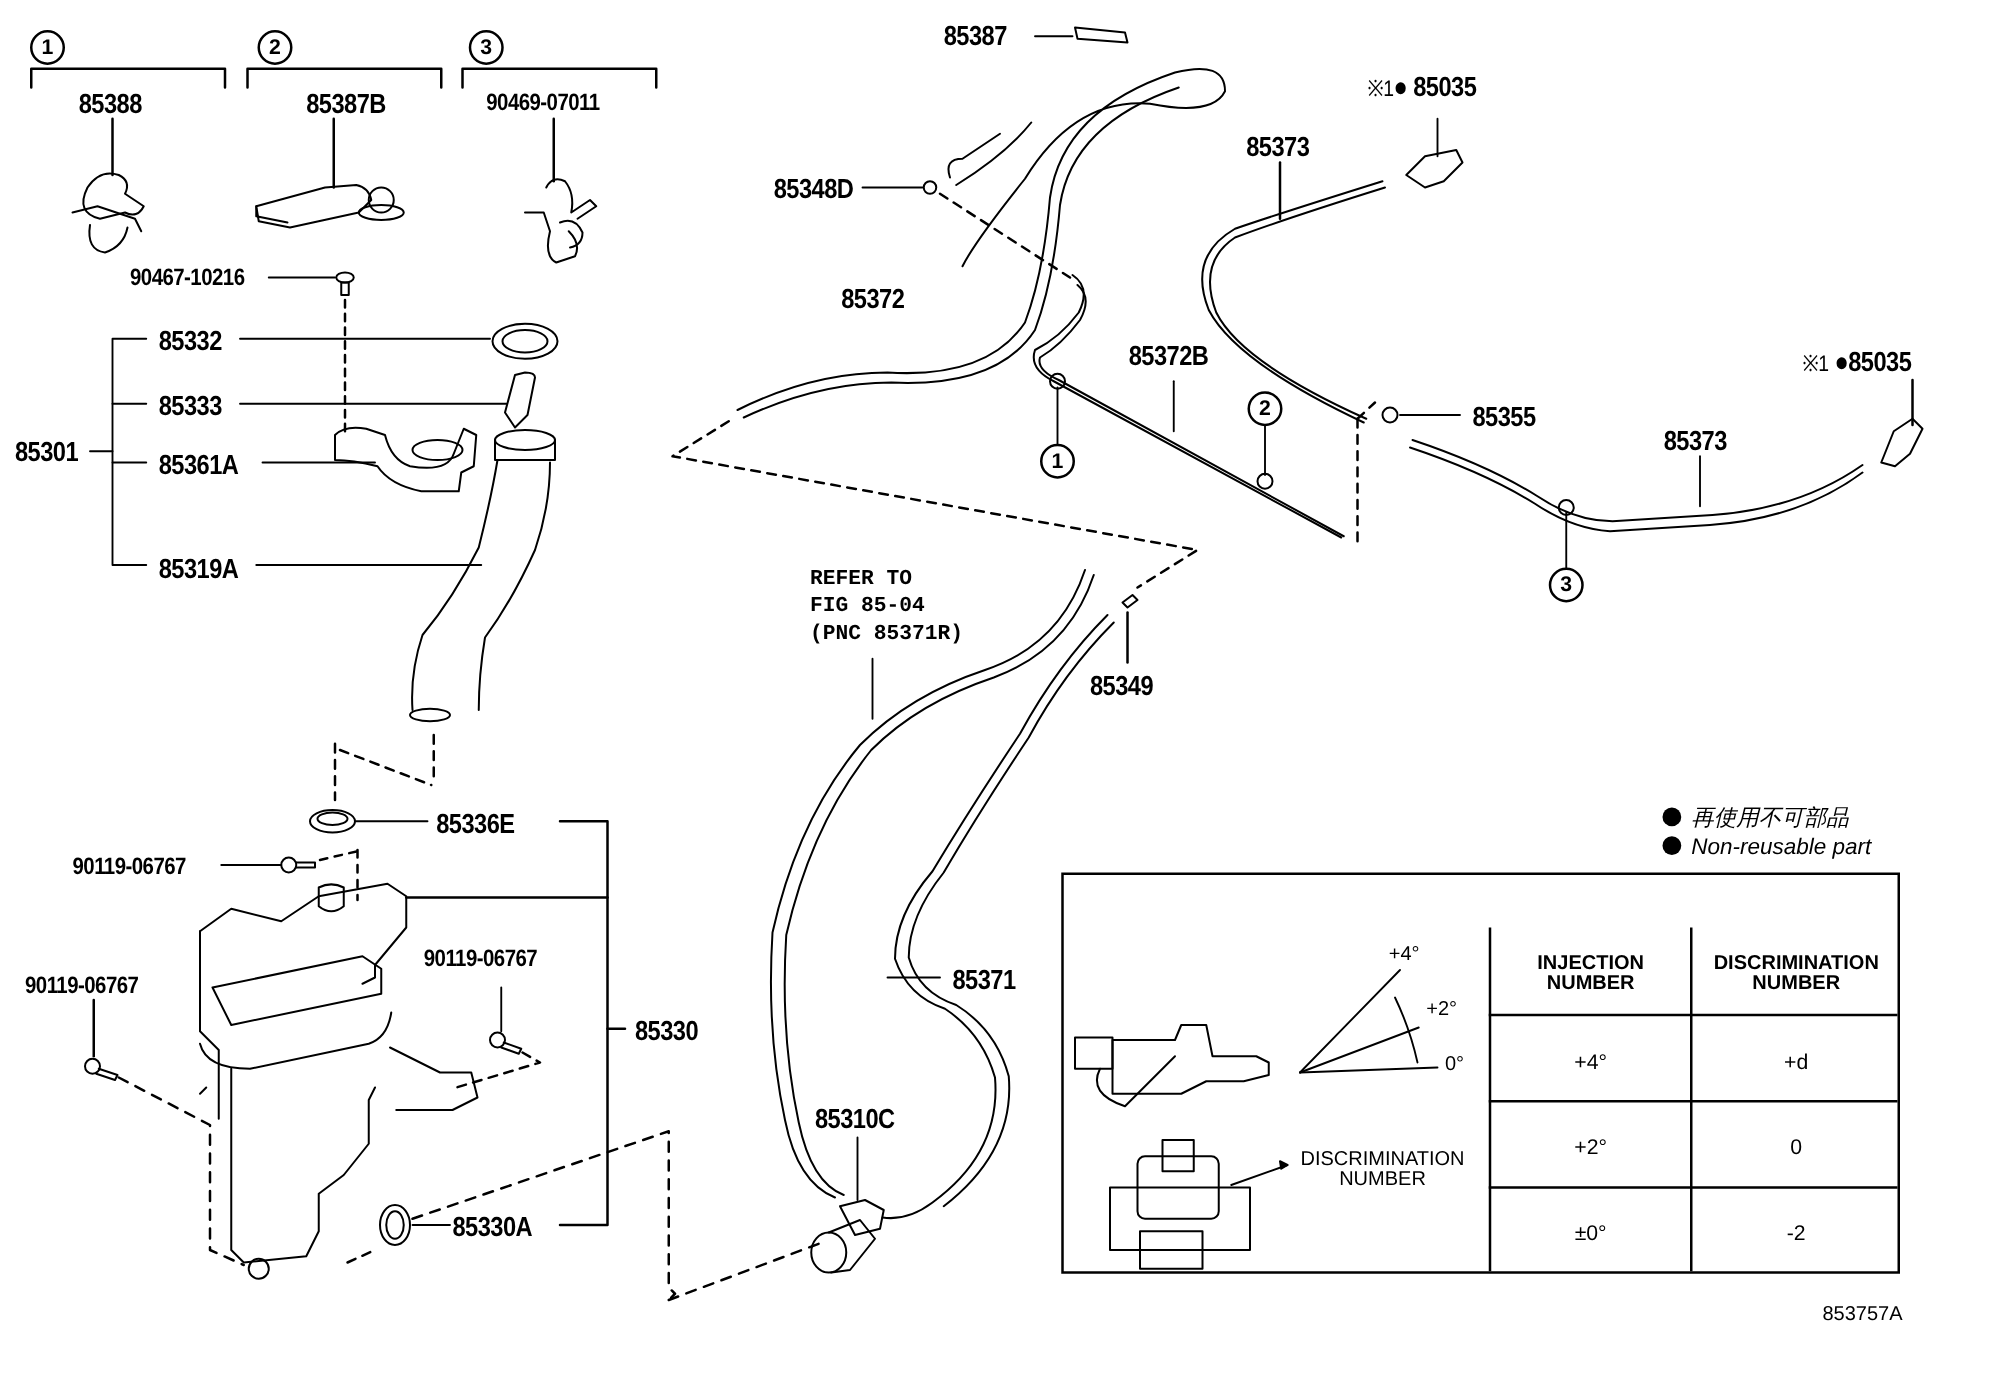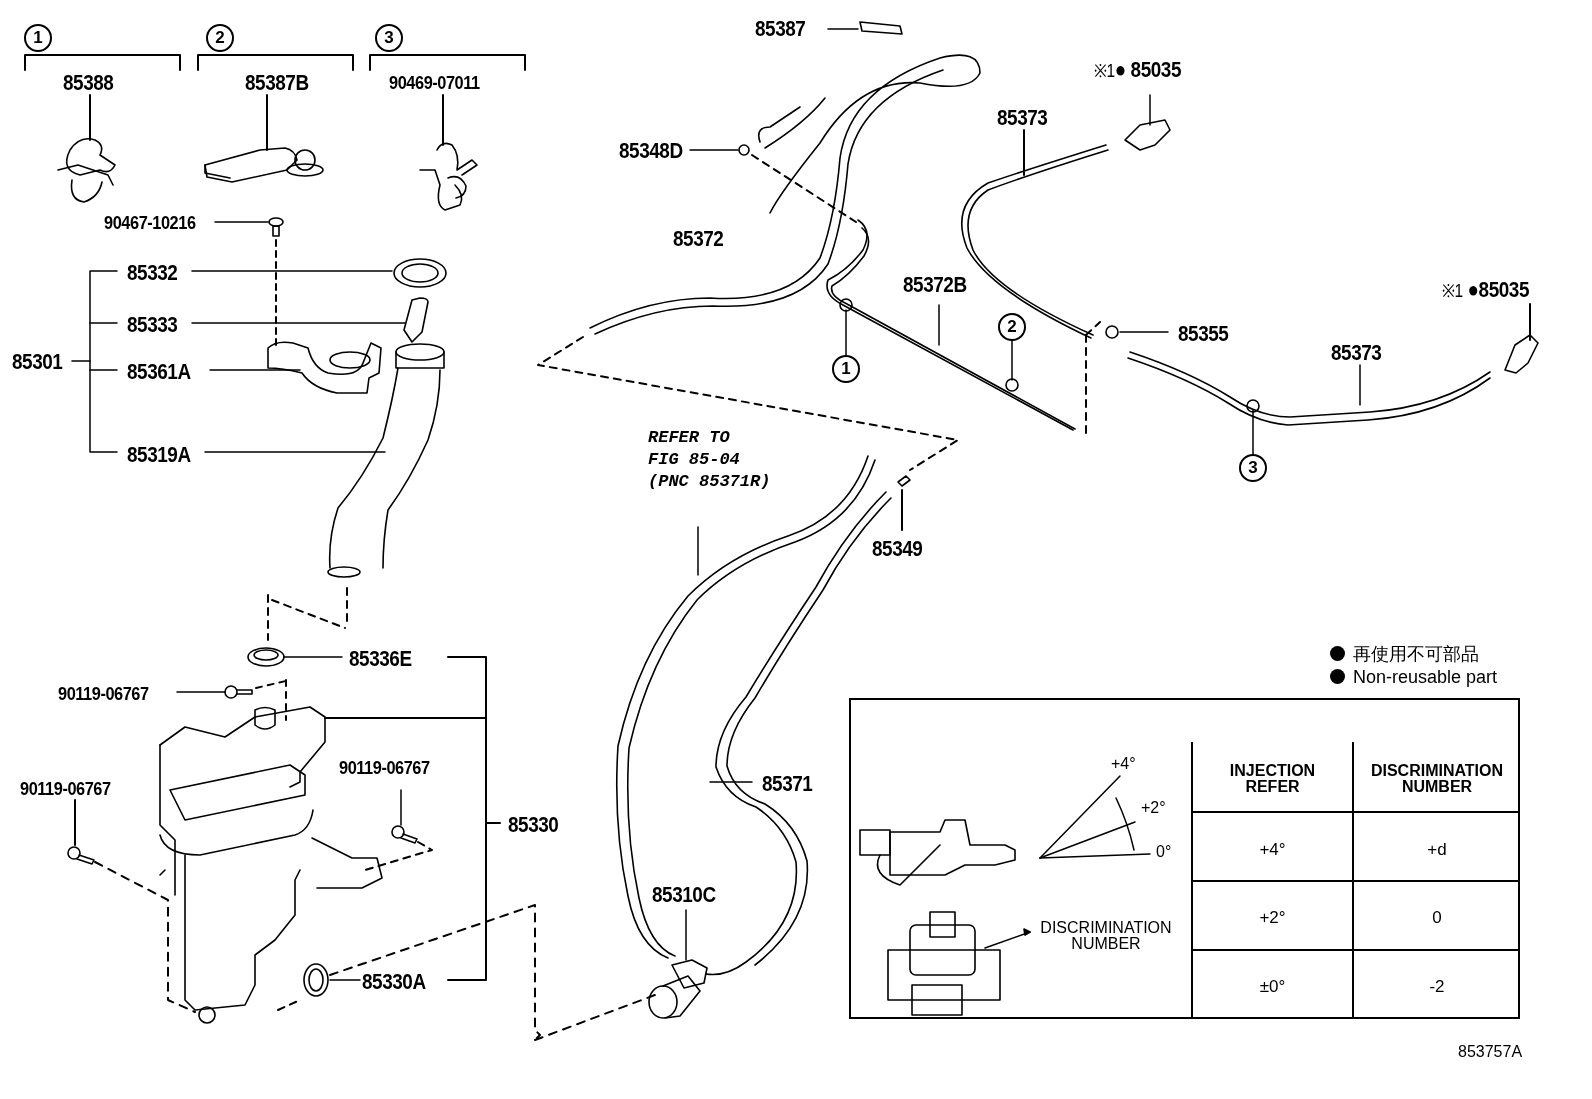--- a/index.html
+++ b/index.html
@@ -2,21 +2,21 @@
 <html><head>
 <meta charset="utf-8">
 <style>
   html, body { margin: 0; padding: 0; background: #ffffff; }
   body { width: 1592px; height: 1099px; position: relative; overflow: hidden; font-family: "Liberation Sans", sans-serif; color: #000; }
   #art { position: absolute; left: 0; top: 0; width: 1592px; height: 1099px; }
   .lbl { position: absolute; font-family: "Liberation Sans Narrow", "Liberation Sans", sans-serif; font-weight: bold; font-size: 22px; letter-spacing: -0.5px; white-space: nowrap; line-height: 1; transform: scaleX(0.86); transform-origin: left center; }
   .lbl.sm { font-size: 19px; }
   .mono { position: absolute; font-family: "Liberation Mono", "DejaVu Sans Mono", monospace; font-weight: bold; font-size: 17px; line-height: 22px; white-space: pre; }
   .circ { position: absolute; width: 28px; height: 28px; border: 2px solid #000; border-radius: 50%; box-sizing: border-box; text-align: center; line-height: 24px; font-weight: bold; font-size: 17px; background: #fff; }
-  .legend { position: absolute; left: 1330px; font-size: 18px; white-space: nowrap; }
+  .legend { position: absolute; left: 1330px; font-size: 18px; white-space: nowrap; font-style: italic; }
   .legend .dot { display: inline-block; width: 15px; height: 15px; background: #000; border-radius: 50%; margin-right: 8px; vertical-align: -1px; }
   #spec-table { position: absolute; left: 849px; top: 698px; width: 671px; height: 321px; border: 2px solid #000; box-sizing: border-box; }
   #spec-table .title { position: absolute; left: 0; right: 0; top: 0; height: 42px; border-bottom: 2px solid #000; text-align: center; line-height: 44px; font-weight: bold; font-size: 22px; }
   #spec-table .colA { position: absolute; left: 0; top: 42px; width: 340px; bottom: 0; border-right: 2px solid #000; }
   .hdr { position: absolute; font-weight: bold; font-size: 16px; text-align: center; line-height: 16px; }
   .cell { position: absolute; text-align: center; font-size: 17px; }
   .hline { position: absolute; height: 0; border-top: 2px solid #000; }
   .vline { position: absolute; width: 0; border-left: 2px solid #000; }
   .small { position: absolute; font-size: 16px; text-align: center; line-height: 16px; }
   .fig-id { position: absolute; left: 1458px; top: 1043px; font-size: 16px; }
@@ -269,21 +269,21 @@
 <div class="lbl" style="left:997px;top:107px;">85373</div>
 <div class="lbl" style="left:1178px;top:323px;">85355</div>
 <div class="lbl" style="left:1331px;top:342px;">85373</div>
 <div class="lbl" style="left:1442px;top:279px;">
   <span style="font-weight:normal;font-size:18px;">※1</span> <span>●</span><span>85035</span>
 </div>
 <div class="circ" style="left:832px;top:355px;">1</div>
 <div class="circ" style="left:998px;top:313px;">2</div>
 <div class="circ" style="left:1239px;top:454px;">3</div>
 
-<div class="mono" style="left:648px;top:427px;font-style:italic;">REFER TO
+<div class="mono" style="left:648px;top:453px;">REFER TO
 FIG 85-04
 (PNC 85371R)</div>
 <div class="lbl" style="left:872px;top:538px;">85349</div>
 <div class="lbl" style="left:762px;top:773px;">85371</div>
 <div class="lbl" style="left:652px;top:884px;">85310C</div>
 
 <div class="legend" style="top:642px;"><span class="dot"></span><span>再使用不可部品</span></div>
 <div class="legend" style="top:667px;"><span class="dot"></span><span>Non-reusable part</span></div>
 
 <div id="spec-table">
@@ -294,21 +294,21 @@
     <span class="small" style="left:180px;top:178px;width:150px;white-space:pre;">DISCRIMINATION
 NUMBER</span>
   </div>
 
   <div class="vline" style="left:501px;top:42px;bottom:0;"></div>
   <div class="hline" style="left:340px;right:0;top:111px;"></div>
   <div class="hline" style="left:340px;right:0;top:180px;"></div>
   <div class="hline" style="left:340px;right:0;top:249px;"></div>
 
   <div class="hdr" style="left:342px;width:159px;top:63px;white-space:pre;">INJECTION
-REFER</div>
+NUMBER</div>
   <div class="hdr" style="left:503px;width:166px;top:63px;white-space:pre;">DISCRIMINATION
 NUMBER</div>
 
   <div class="cell" style="left:342px;width:159px;top:140px;">+4°</div>
   <div class="cell" style="left:503px;width:166px;top:140px;">+d</div>
   <div class="cell" style="left:342px;width:159px;top:208px;">+2°</div>
   <div class="cell" style="left:503px;width:166px;top:208px;">0</div>
   <div class="cell" style="left:342px;width:159px;top:277px;">±0°</div>
   <div class="cell" style="left:503px;width:166px;top:277px;">-2</div>
 </div>

